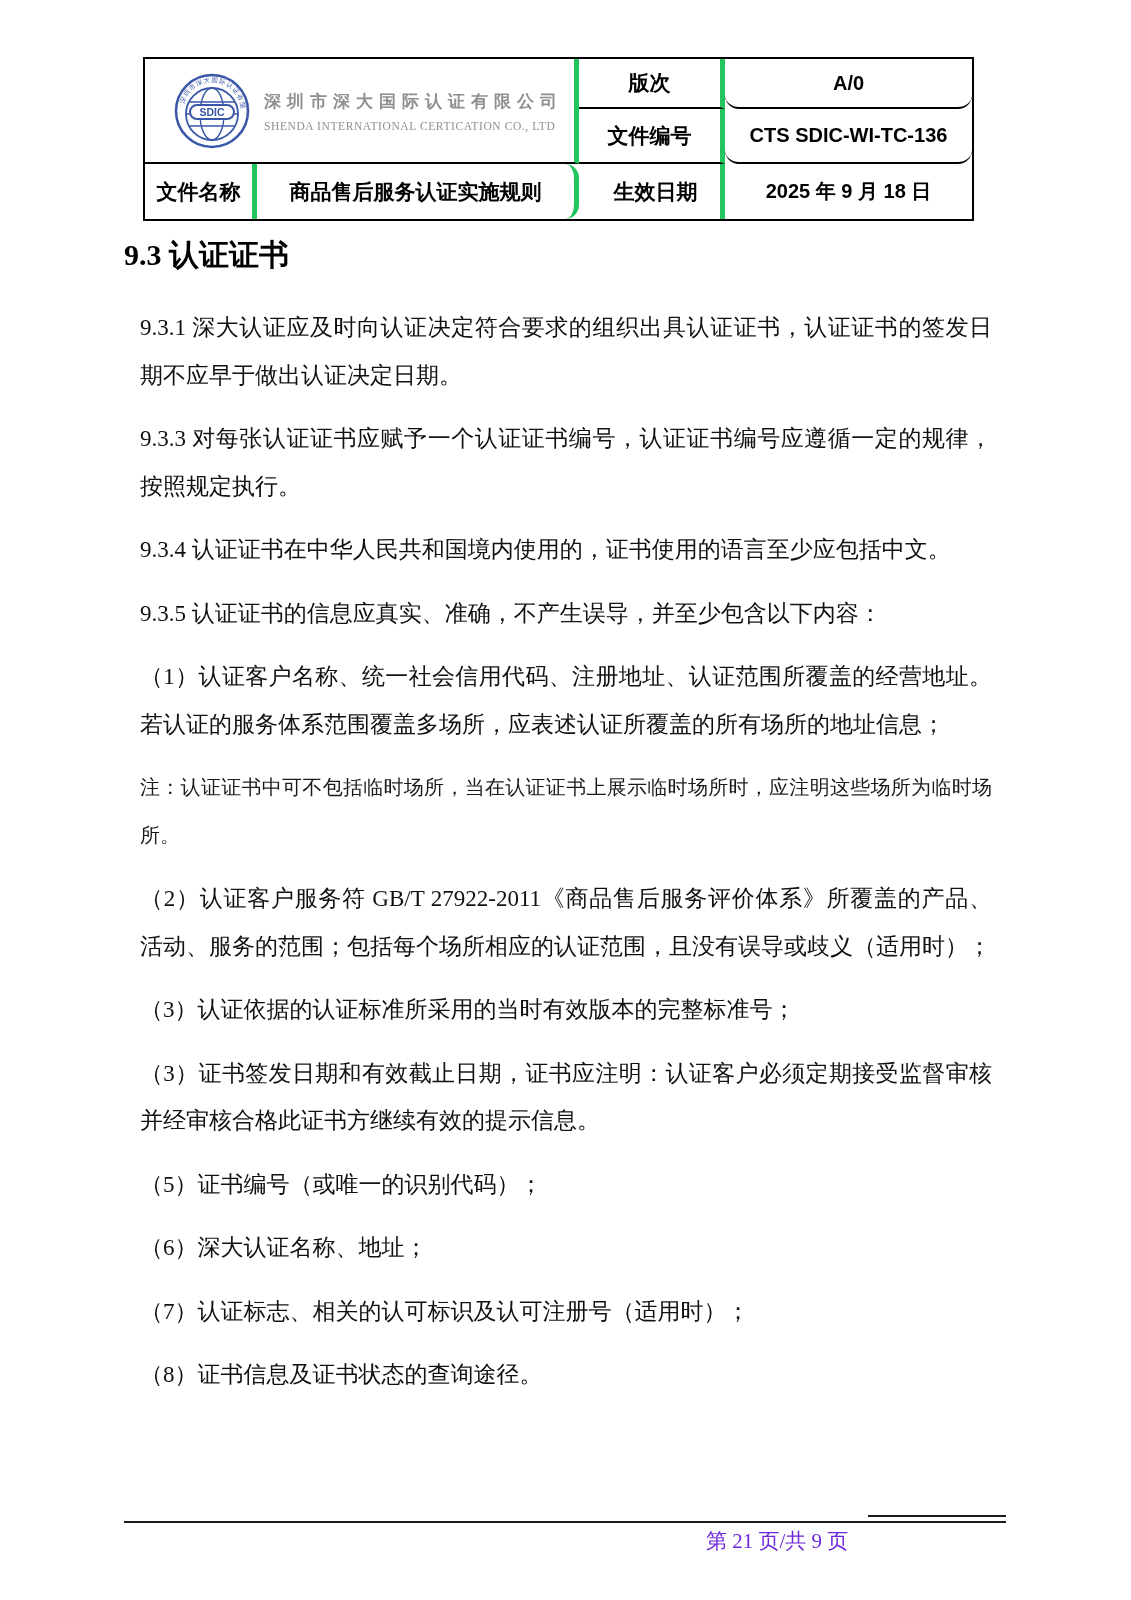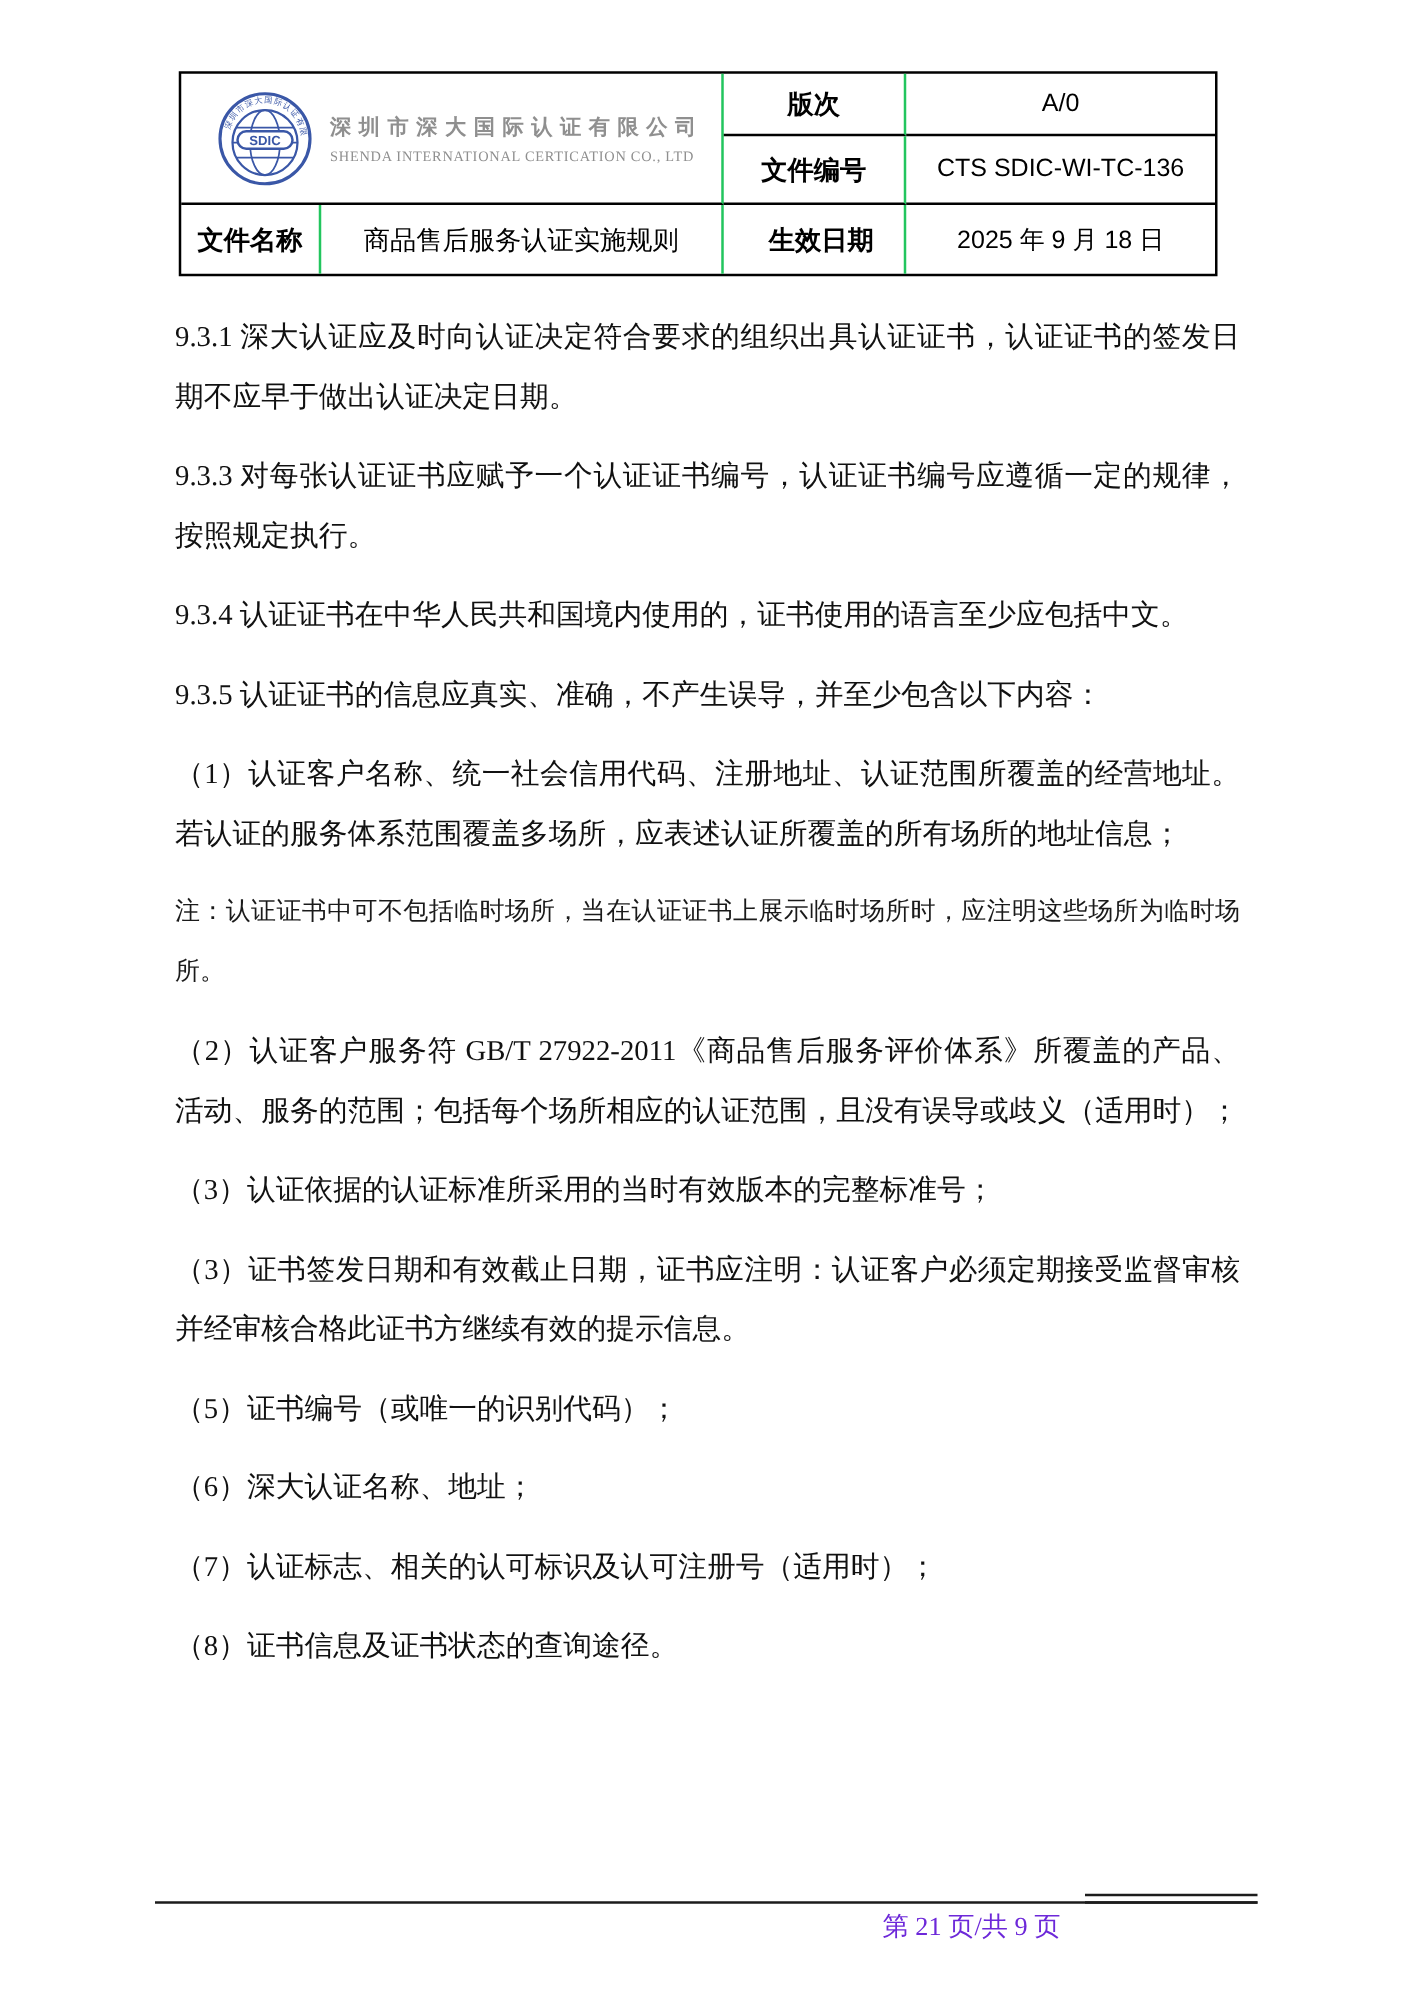--- a/index.html
+++ b/index.html
@@ -13,31 +13,31 @@
   .header-table{
     position:absolute;left:143px;top:57px;
     display:grid;
     grid-template-columns:112px 322px 146px 247px;
     grid-template-rows:50px 55px 55px;
     border:2px solid #000;
     box-sizing:content-box;
     background:#fff;
   }
   .cell{display:flex;align-items:center;justify-content:center;box-sizing:border-box;}
-  .cell.br{border-right:2px solid #22c55e;}
+  .cell.br{border-right:5px solid #22c55e;}
   .cell.bb{border-bottom:2px solid #000;}
   .logo-cell{
     grid-column:1 / 3;grid-row:1 / 3;
     justify-content:flex-start;padding-left:28px;gap:13px;
   }
   .label-cell{
     font-family:"Liberation Sans", sans-serif;font-weight:bold;font-size:21px;color:#000;
   }
   .value-cell{
-    font-family:"Liberation Sans", sans-serif;font-weight:normal;font-size:20px;color:#000;
+    font-family:"Liberation Sans", sans-serif;font-weight:bold;font-size:20px;color:#000;border-radius:14px;
   }
   .company-block{display:flex;flex-direction:column;justify-content:center;}
   .company-cn{
     font-family:"Liberation Sans", sans-serif;font-weight:bold;
     font-size:17px;letter-spacing:6px;color:#8f8f8f;white-space:nowrap;
   }
   .company-en{
     font-family:"Liberation Serif", serif;
     font-size:11.5px;letter-spacing:0.6px;color:#8f8f8f;margin-top:7px;white-space:nowrap;
   }
@@ -104,20 +104,21 @@
     <div class="cell value-cell bb" style="grid-column:4;grid-row:2;">CTS SDIC-WI-TC-136</div>
 
     <div class="cell label-cell br" style="grid-column:1;grid-row:3;">文件名称</div>
     <div class="cell value-cell br" style="grid-column:2;grid-row:3;font-size:21px;">商品售后服务认证实施规则</div>
 
     <div class="cell label-cell br" style="grid-column:3;grid-row:3;padding-left:12px;">生效日期</div>
     <div class="cell value-cell" style="grid-column:4;grid-row:3;">2025 年 9 月 18 日</div>
   </div>
 
   <div class="content">
+    <h1>9.3 认证证书</h1>
     <p>9.3.1 深大认证应及时向认证决定符合要求的组织出具认证证书，认证证书的签发日期不应早于做出认证决定日期。</p>
     <p>9.3.3 对每张认证证书应赋予一个认证证书编号，认证证书编号应遵循一定的规律，按照规定执行。</p>
     <p>9.3.4 认证证书在中华人民共和国境内使用的，证书使用的语言至少应包括中文。</p>
     <p>9.3.5 认证证书的信息应真实、准确，不产生误导，并至少包含以下内容：</p>
     <p>（1）认证客户名称、统一社会信用代码、注册地址、认证范围所覆盖的经营地址。若认证的服务体系范围覆盖多场所，应表述认证所覆盖的所有场所的地址信息；</p>
     <p class="note">注：认证证书中可不包括临时场所，当在认证证书上展示临时场所时，应注明这些场所为临时场所。</p>
     <p>（2）认证客户服务符 GB/T 27922-2011《商品售后服务评价体系》所覆盖的产品、活动、服务的范围；包括每个场所相应的认证范围，且没有误导或歧义（适用时）；</p>
     <p>（3）认证依据的认证标准所采用的当时有效版本的完整标准号；</p>
     <p>（3）证书签发日期和有效截止日期，证书应注明：认证客户必须定期接受监督审核并经审核合格此证书方继续有效的提示信息。</p>
     <p>（5）证书编号（或唯一的识别代码）；</p>

